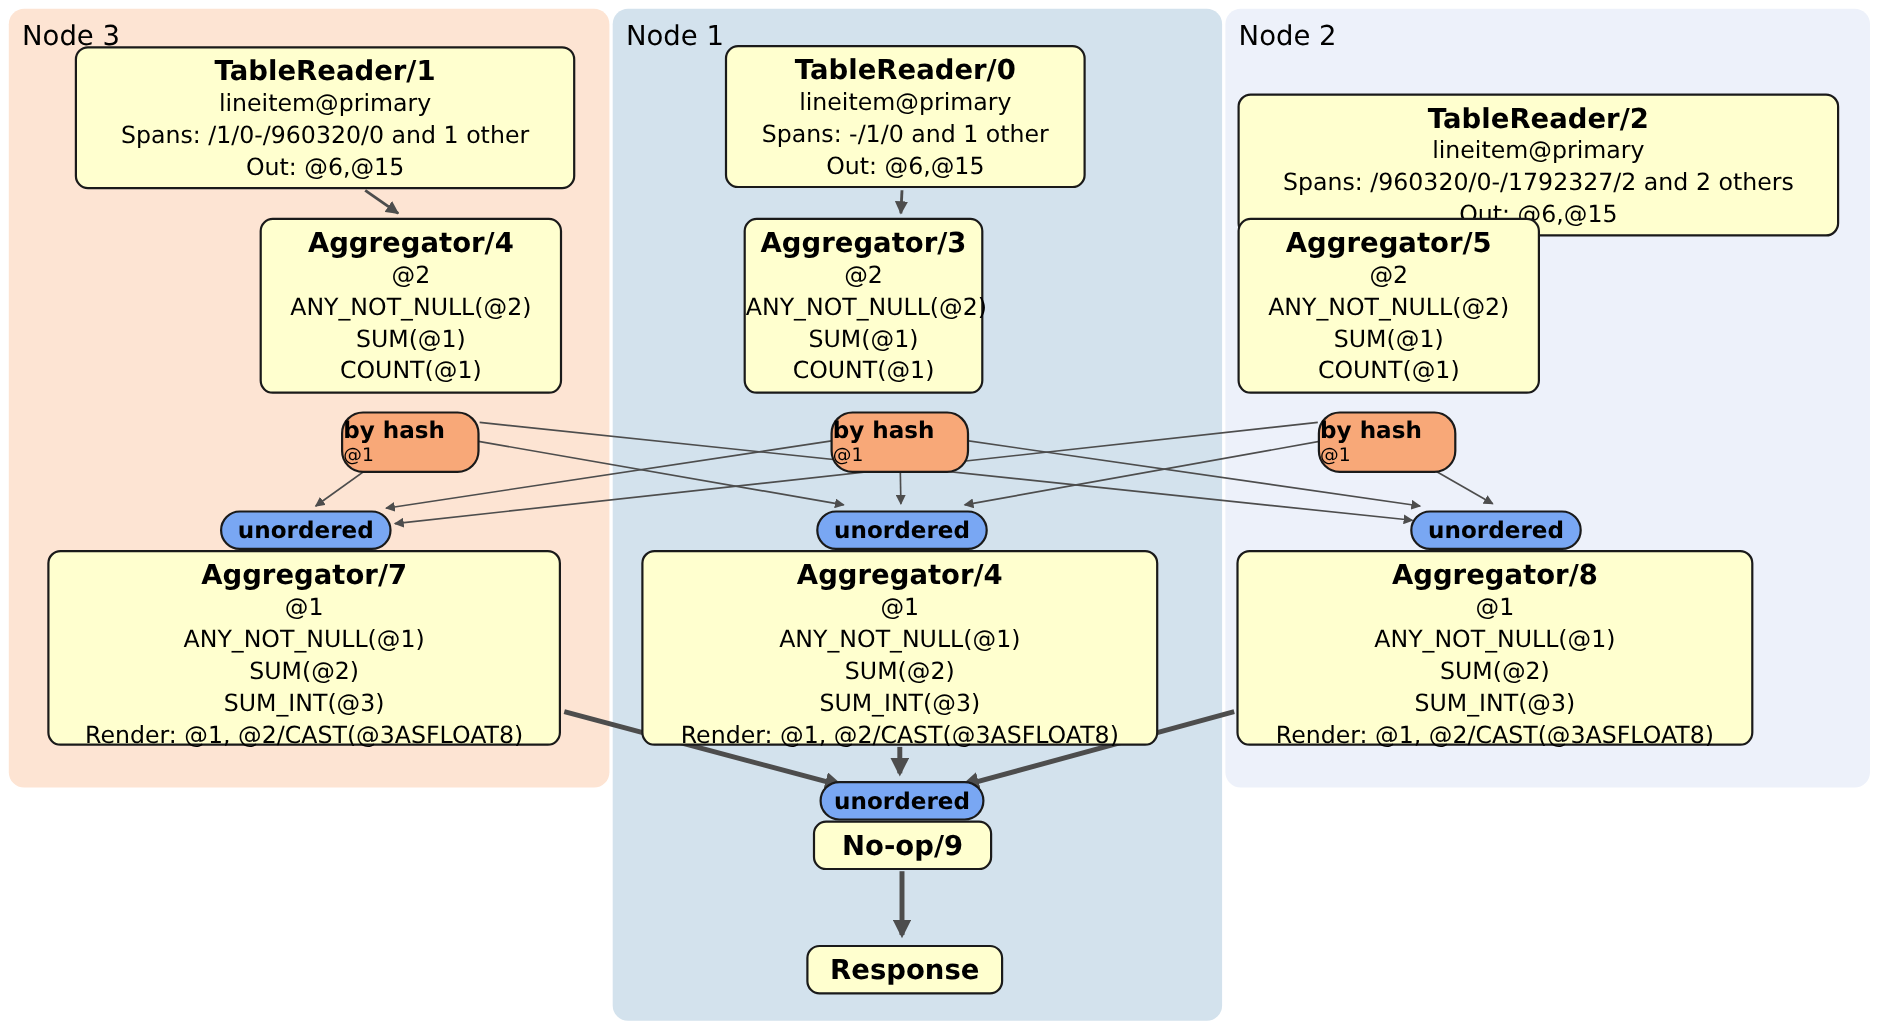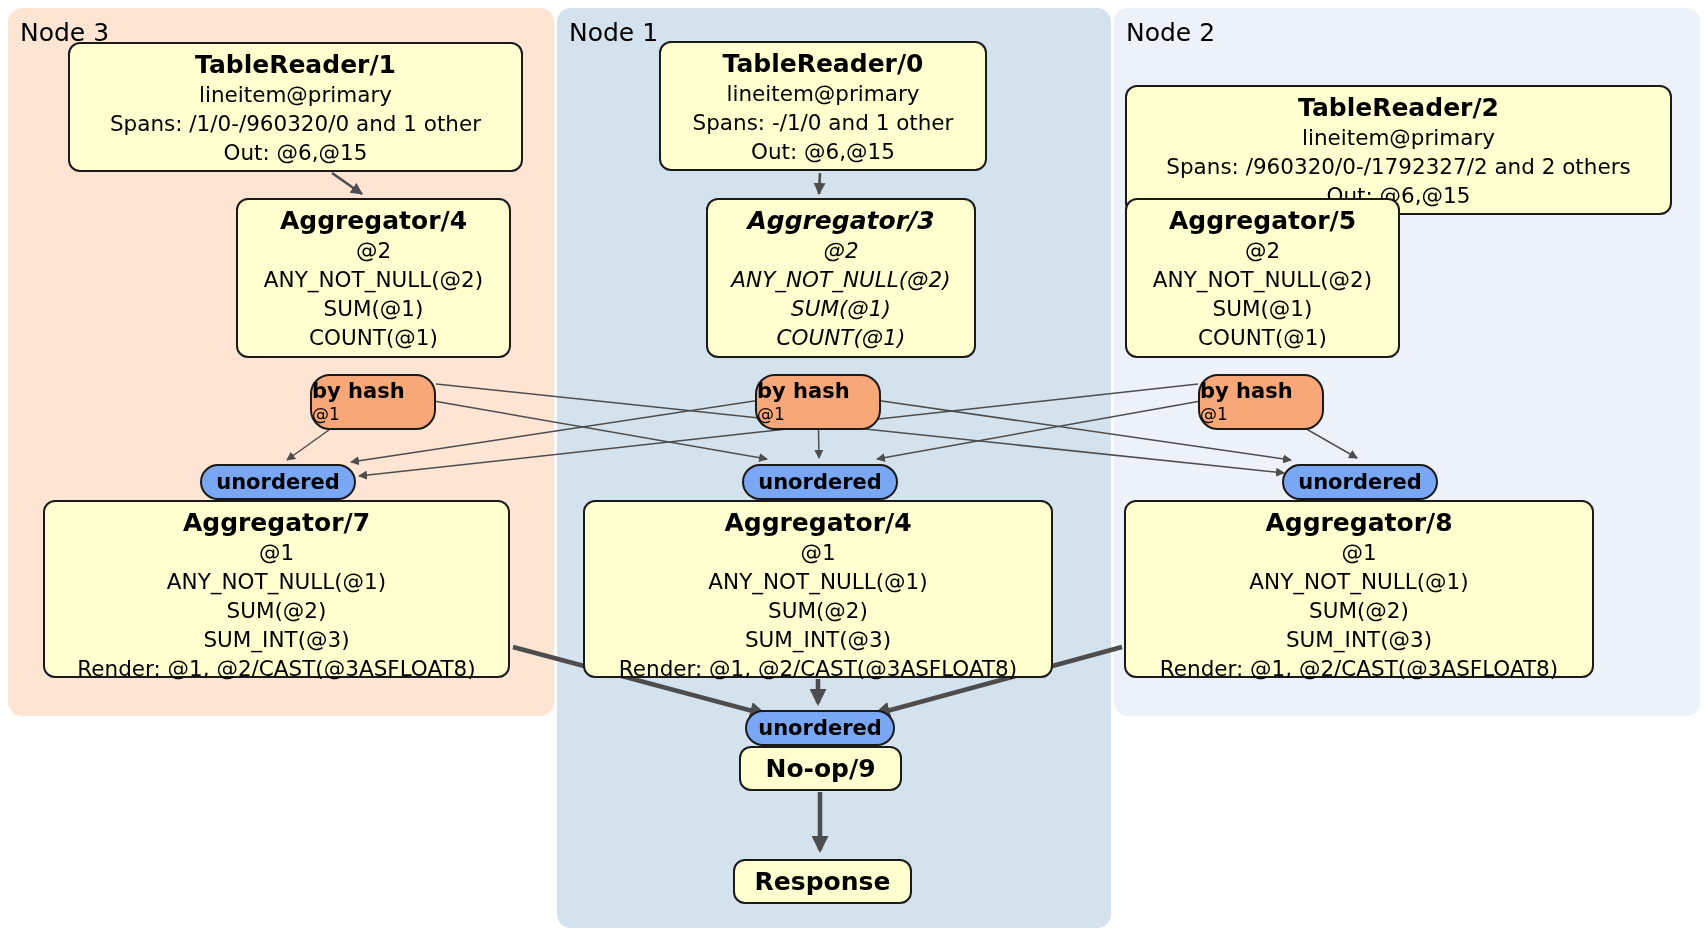--- a/index.html
+++ b/index.html
@@ -99,21 +99,21 @@
     <div class="line">Out: @6,@15</div>
   </div>
 
   <div class="proc" style="left:236px; top:198px; width:275px; height:160px;">
     <div class="title">Aggregator/4</div>
     <div class="line">@2</div>
     <div class="line">ANY_NOT_NULL(@2)</div>
     <div class="line">SUM(@1)</div>
     <div class="line">COUNT(@1)</div>
   </div>
-  <div class="proc" style="left:706px; top:198px; width:270px; height:160px;font-style:italic;">
+  <div class="proc" style="left:676px; top:198px; width:218px; height:160px;">
     <div class="title">Aggregator/3</div>
     <div class="line">@2</div>
     <div class="line">ANY_NOT_NULL(@2)</div>
     <div class="line">SUM(@1)</div>
     <div class="line">COUNT(@1)</div>
   </div>
   <div class="proc" style="left:1125px; top:198px; width:275px; height:160px;">
     <div class="title">Aggregator/5</div>
     <div class="line">@2</div>
     <div class="line">ANY_NOT_NULL(@2)</div>

